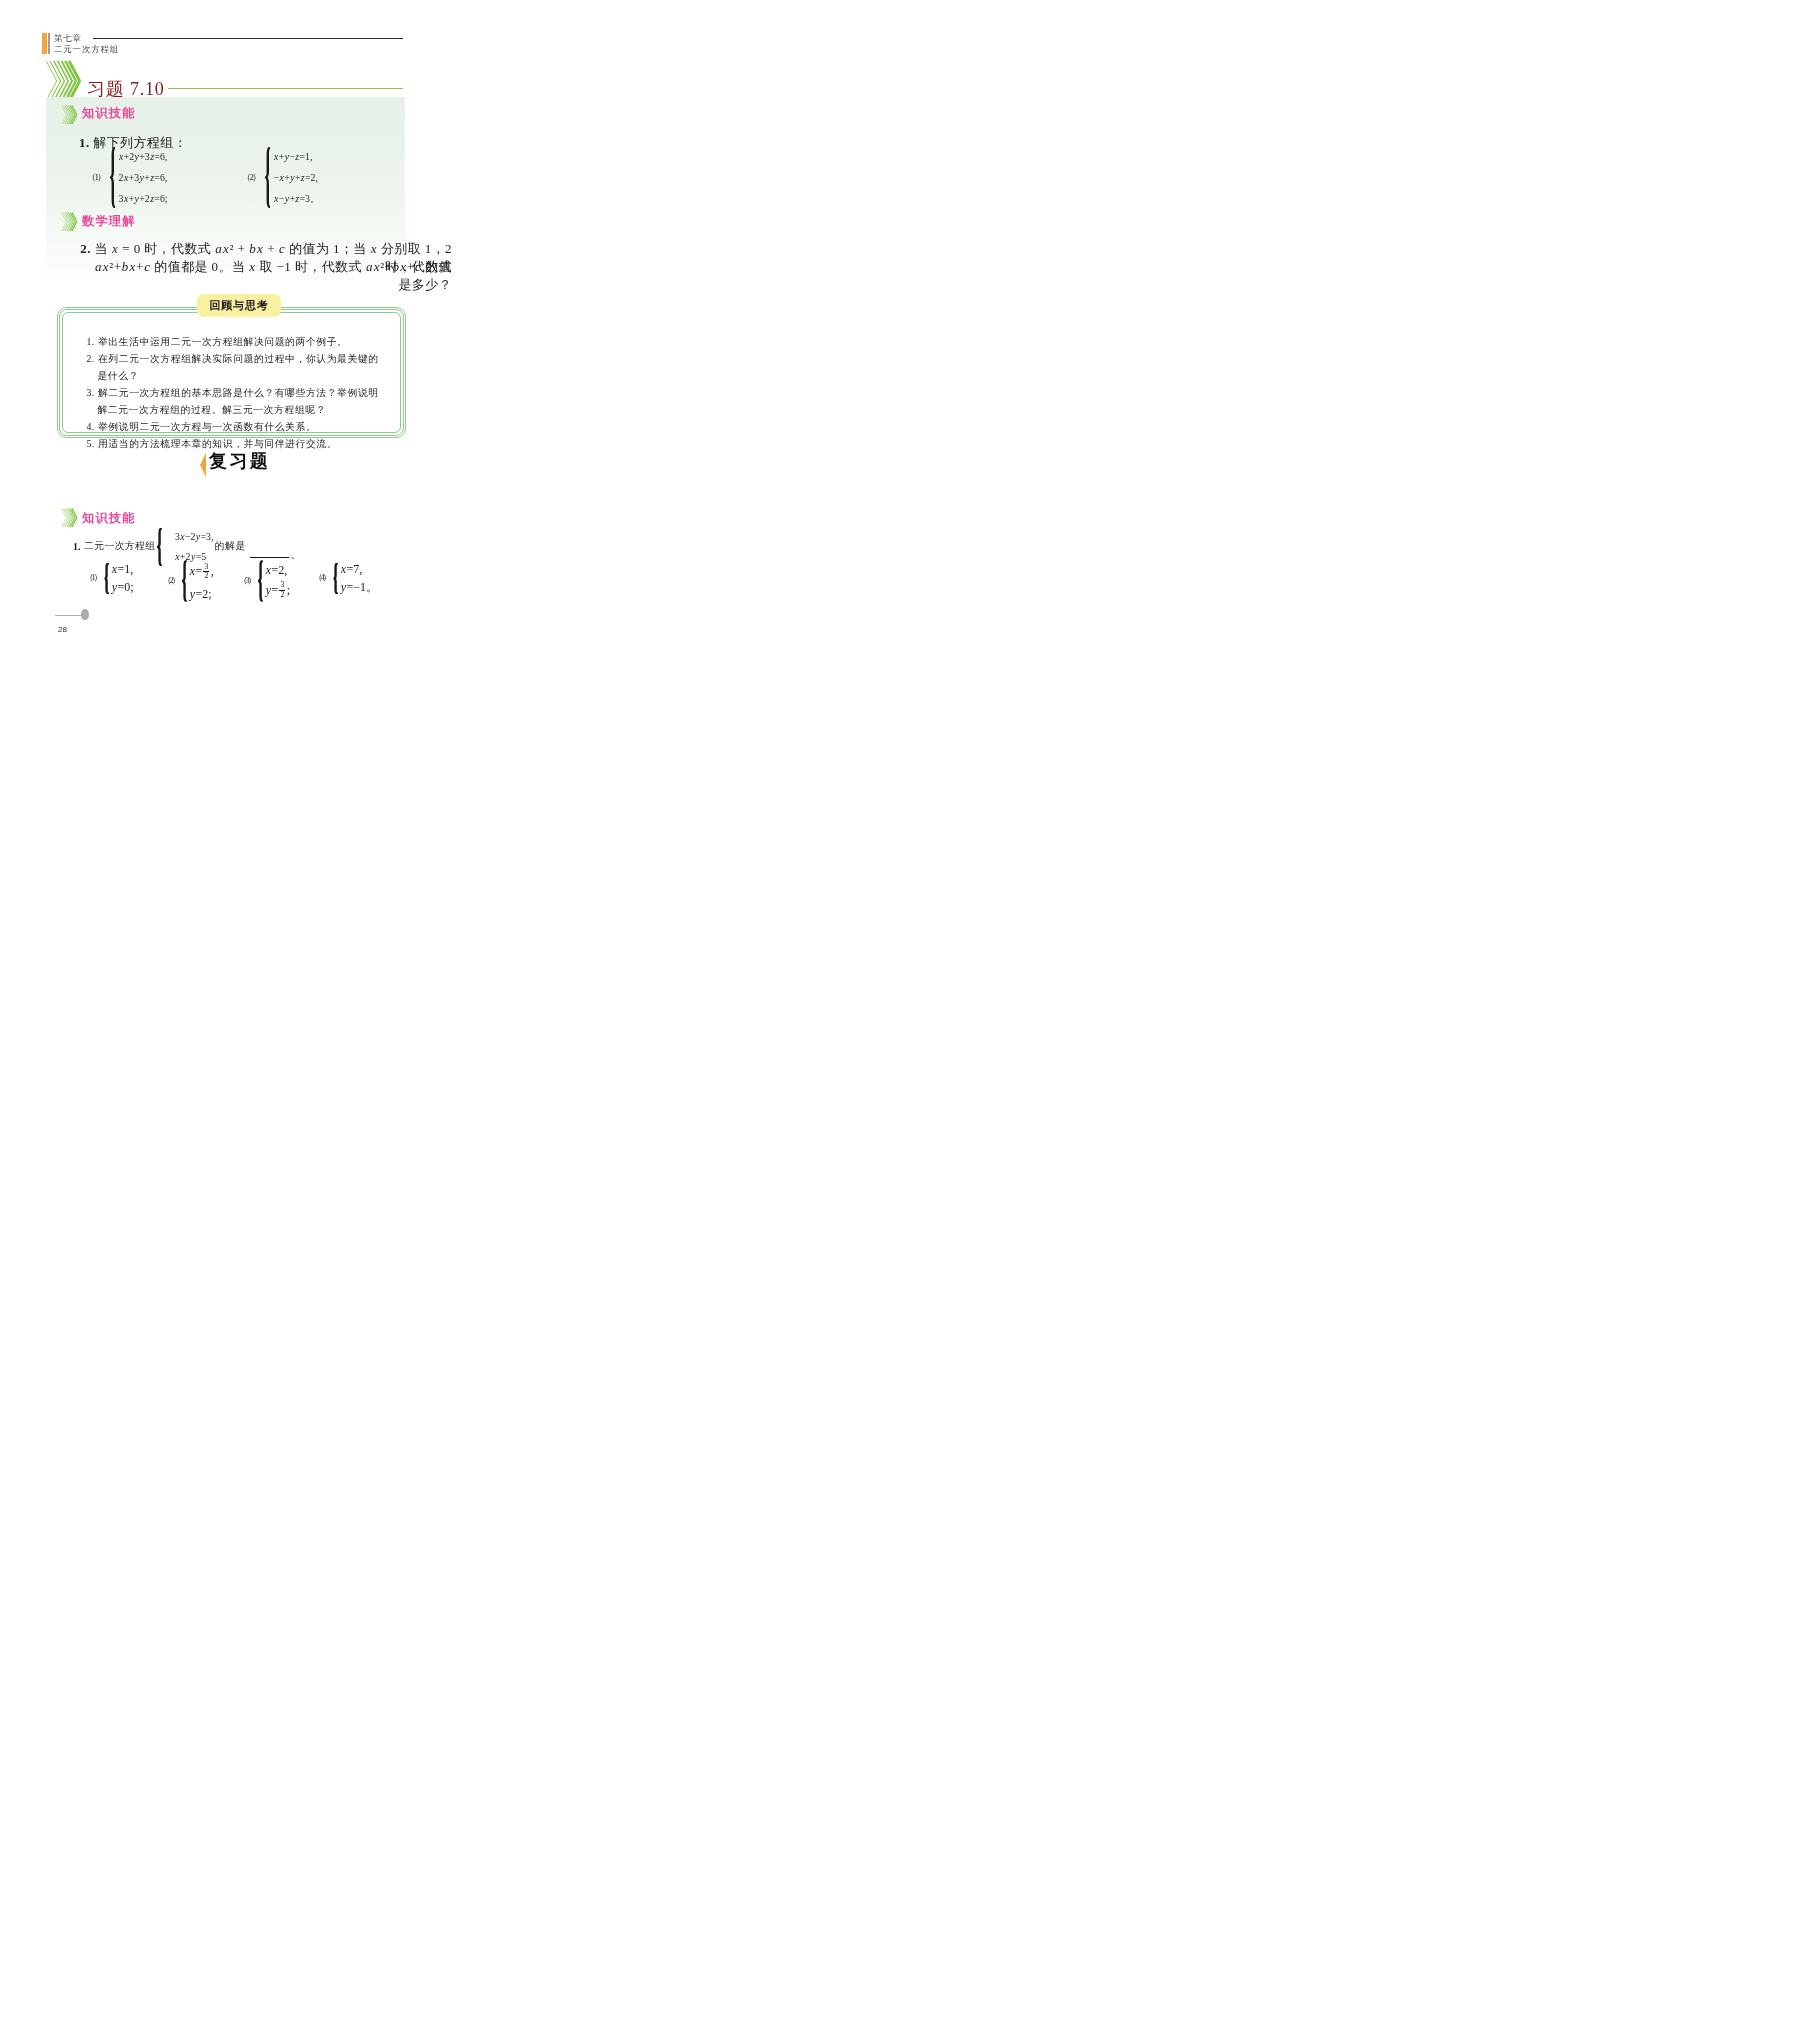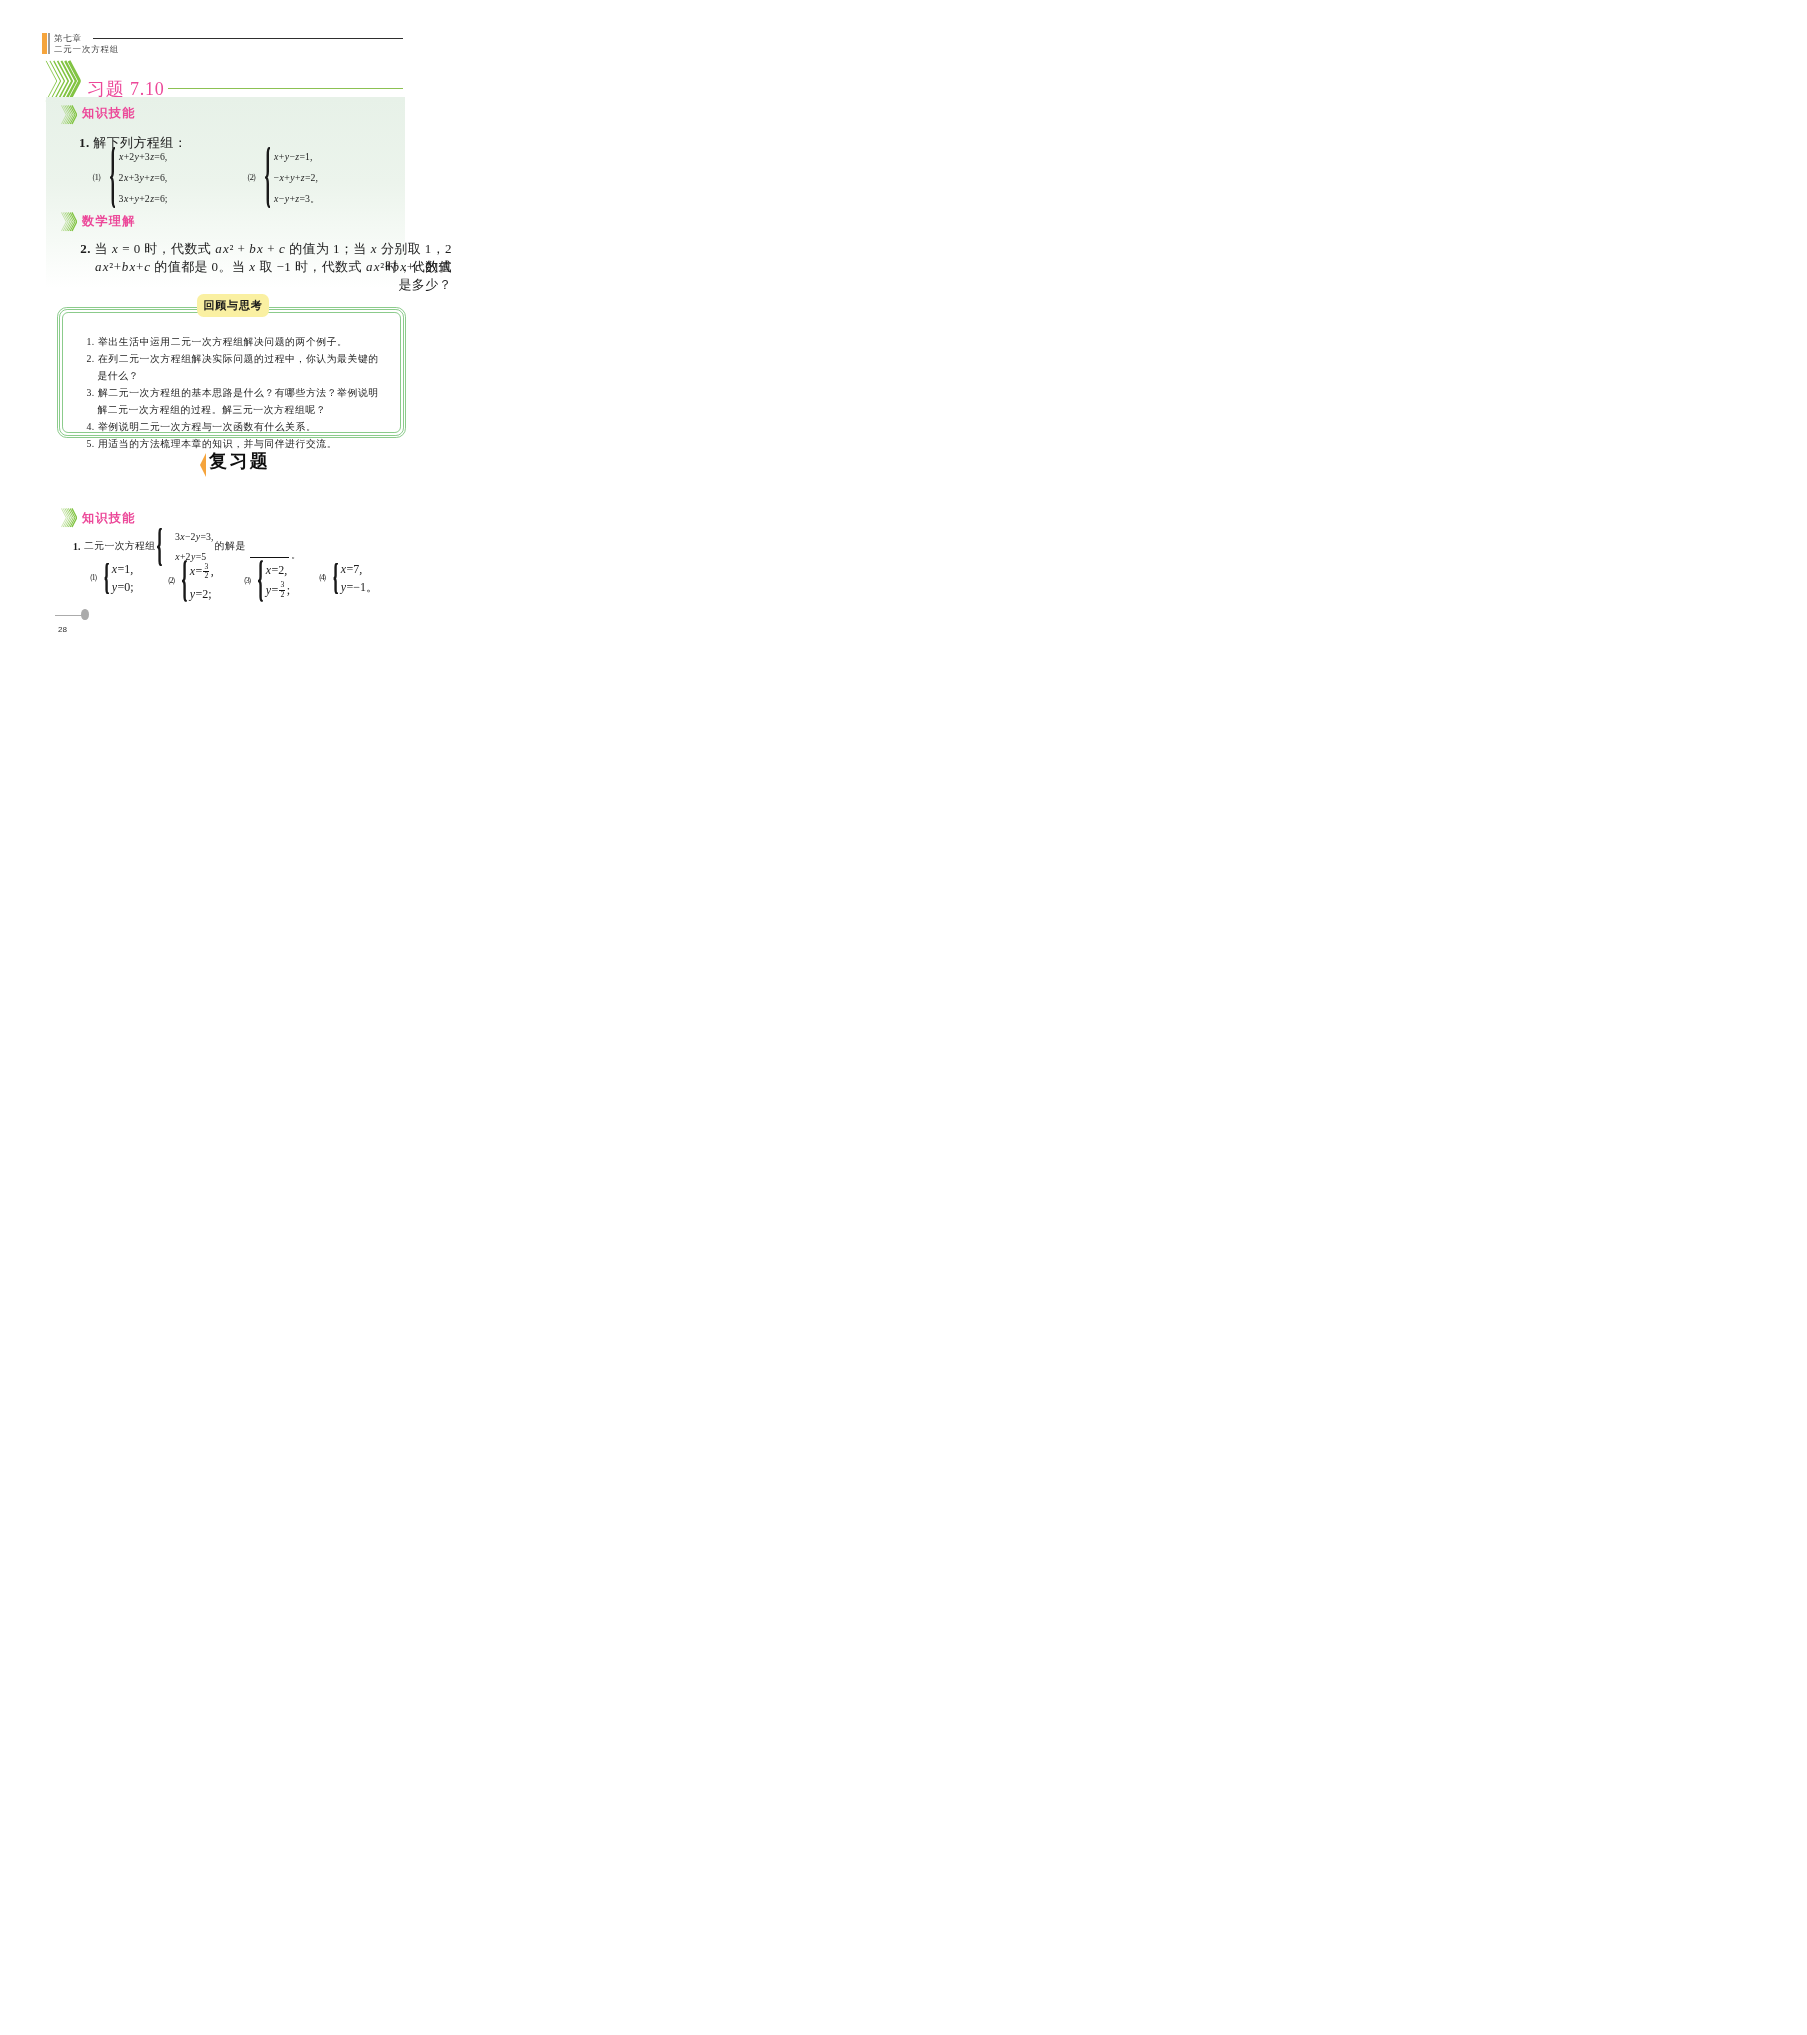--- a/index.html
+++ b/index.html
@@ -11,21 +11,21 @@
   .bar.orange{left:42px;width:4.5px;background:#F5A43C;}
   .bar.gray{left:48px;width:1.6px;background:#9D9D9D;}
   .hdr-chapter{position:absolute;left:54px;top:33px;font-size:8.5px;letter-spacing:0.8px;
         font-family:"Liberation Sans","DejaVu Sans",sans-serif;color:#3E3E3E;}
   .hdr-sub{position:absolute;left:54px;top:44px;font-size:8.5px;letter-spacing:0.8px;
         font-family:"Liberation Sans","DejaVu Sans",sans-serif;color:#3E3E3E;}
   .hdr-line{position:absolute;left:93px;top:38px;width:310px;height:0.8px;background:#2E2E2E;}
 
   
   .chev{position:absolute;}
-  .ex-title{position:absolute;left:87px;top:77px;font-size:18px;letter-spacing:0.8px;color:#ec4899;}
+  .ex-title{position:absolute;left:87px;top:77px;font-size:18px;letter-spacing:0.8px;color:#7f1d1d;}
   .ex-rule{position:absolute;left:168px;top:88px;width:235px;height:1.2px;background:#8CC152;}
 
   .green-box{position:absolute;left:46px;top:97px;width:359px;height:191px;
         background:linear-gradient(180deg,#E7F1E8 0%,#ECF4EC 45%,#F6FAF6 75%,#ffffff 100%);}
 
   .sec-head{position:absolute;left:82px;font-size:12.2px;letter-spacing:1.2px;font-weight:600;
         font-family:"Liberation Sans","DejaVu Sans",sans-serif;color:#ec4899;}
 
   .prob{position:absolute;font-size:13px;letter-spacing:0.4px;text-align:right;}
   .pnum{font-weight:bold;margin-right:3.7px;}
@@ -36,21 +36,21 @@
   .eq-col .math{display:block;line-height:21px;font-size:9.8px;}
   .math i{font-style:italic;padding:0 0.4px;}
 
   
   .rb-outer{position:absolute;left:57px;top:307px;width:349px;height:131px;box-sizing:border-box;
         border:0.8px solid #8BCB8B;border-radius:9.8px;padding:1.2px;background:#fff;}
   .rb-mid{height:100%;box-sizing:border-box;border:0.8px solid #8BCB8B;border-radius:8.1px;padding:1.6px;}
   .rb-inner{height:100%;box-sizing:border-box;border:1.2px solid #8BCB8B;border-radius:6.1px;
         padding:20.4px 14.7px 0 23.6px;}
   .rb-item{font-size:9.8px;line-height:17px;letter-spacing:0.6px;padding-left:11px;text-indent:-11px;}
-  .badge{position:absolute;left:197px;top:294px;width:72px;height:23px;background:#FAF0A2;
+  .badge{position:absolute;left:197px;top:294px;width:84px;height:23px;background:#FAF0A2;
         border-radius:6.5px;display:flex;align-items:center;justify-content:center;z-index:3;
         font-family:"Liberation Sans","DejaVu Sans",sans-serif;font-weight:bold;font-size:11px;
         letter-spacing:0.8px;color:#1b1b1b;}
 
   
   .tri{position:absolute;left:200px;top:453px;width:0;height:0;
         border-top:12.6px solid transparent;border-bottom:12.6px solid transparent;
         border-right:6.1px solid #F5A43C;}
   .rev-title{position:absolute;left:209px;top:449px;font-size:18px;font-weight:bold;
         letter-spacing:2.4px;color:#0f0f0f;}

